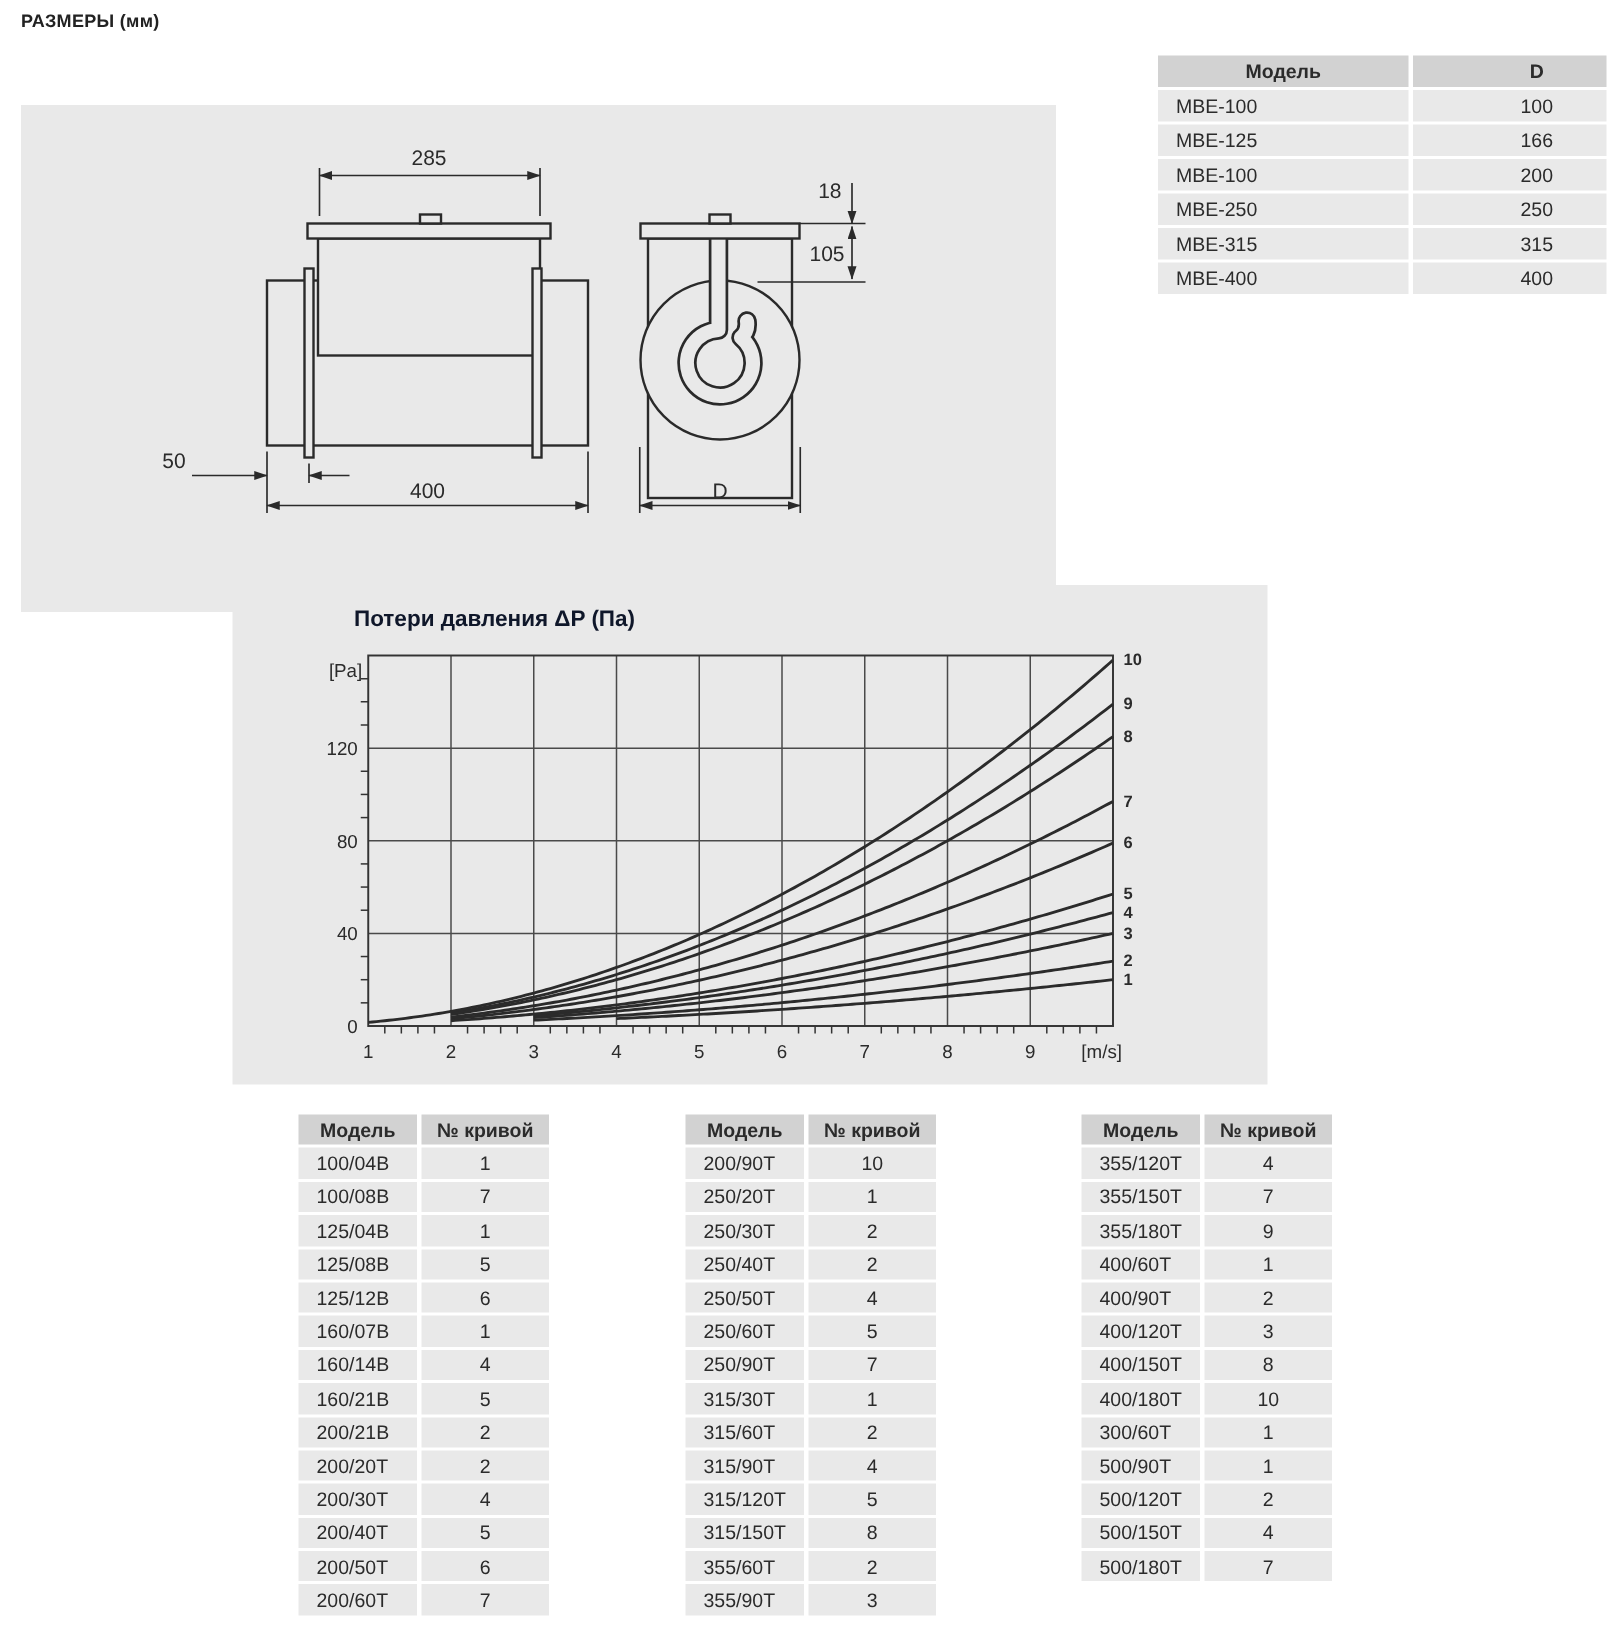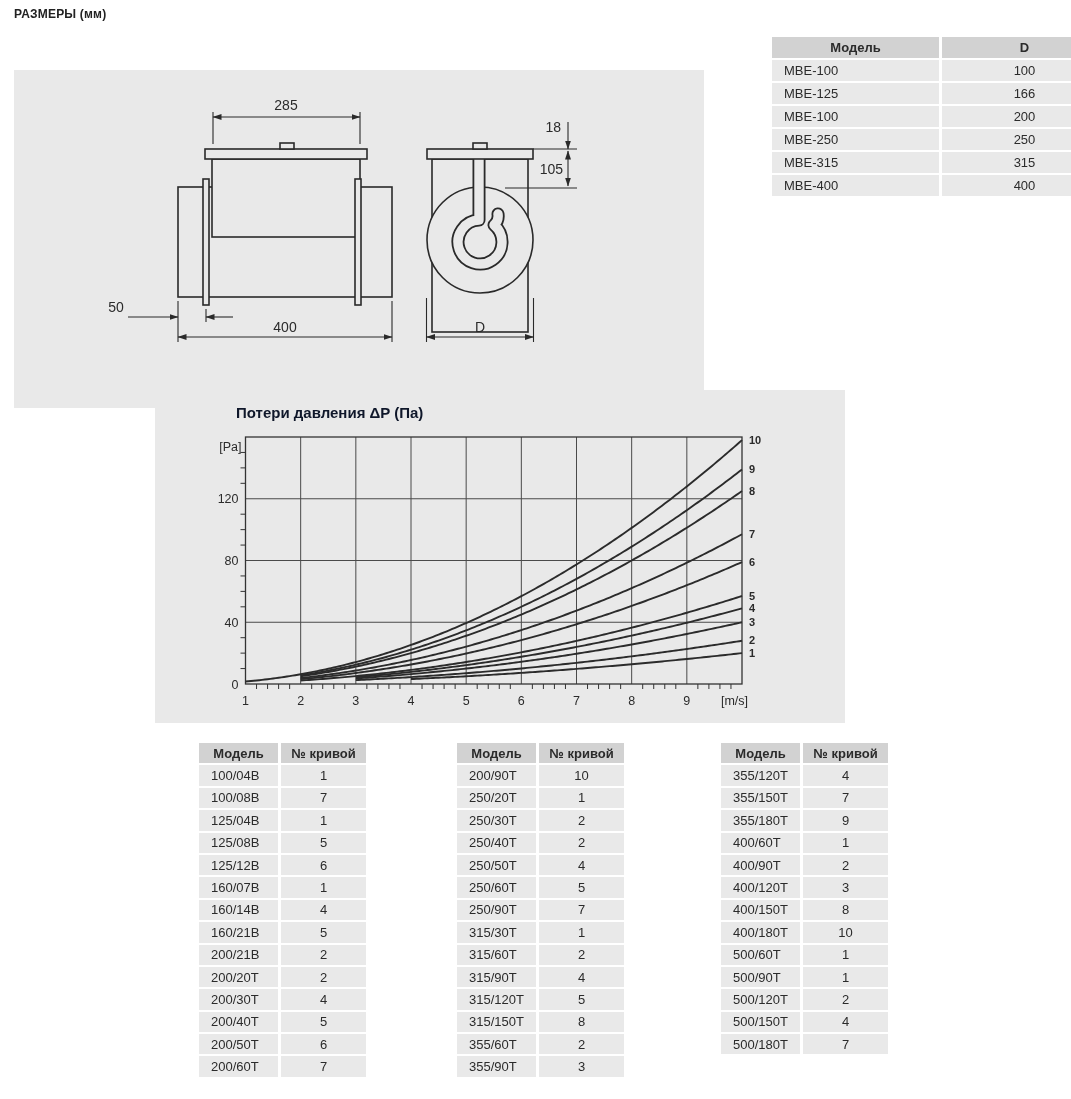--- a/index.html
+++ b/index.html
@@ -381,21 +381,21 @@
     </div>
     <div class="trow">
       <div class="tcell c-left">400/150T</div>
       <div class="tcell c-center">8</div>
     </div>
     <div class="trow">
       <div class="tcell c-left">400/180T</div>
       <div class="tcell c-center">10</div>
     </div>
     <div class="trow">
-      <div class="tcell c-left">500/60T</div>
+      <div class="tcell c-left">300/60T</div>
       <div class="tcell c-center">1</div>
     </div>
     <div class="trow">
       <div class="tcell c-left">500/90T</div>
       <div class="tcell c-center">1</div>
     </div>
     <div class="trow">
       <div class="tcell c-left">500/120T</div>
       <div class="tcell c-center">2</div>
     </div>

